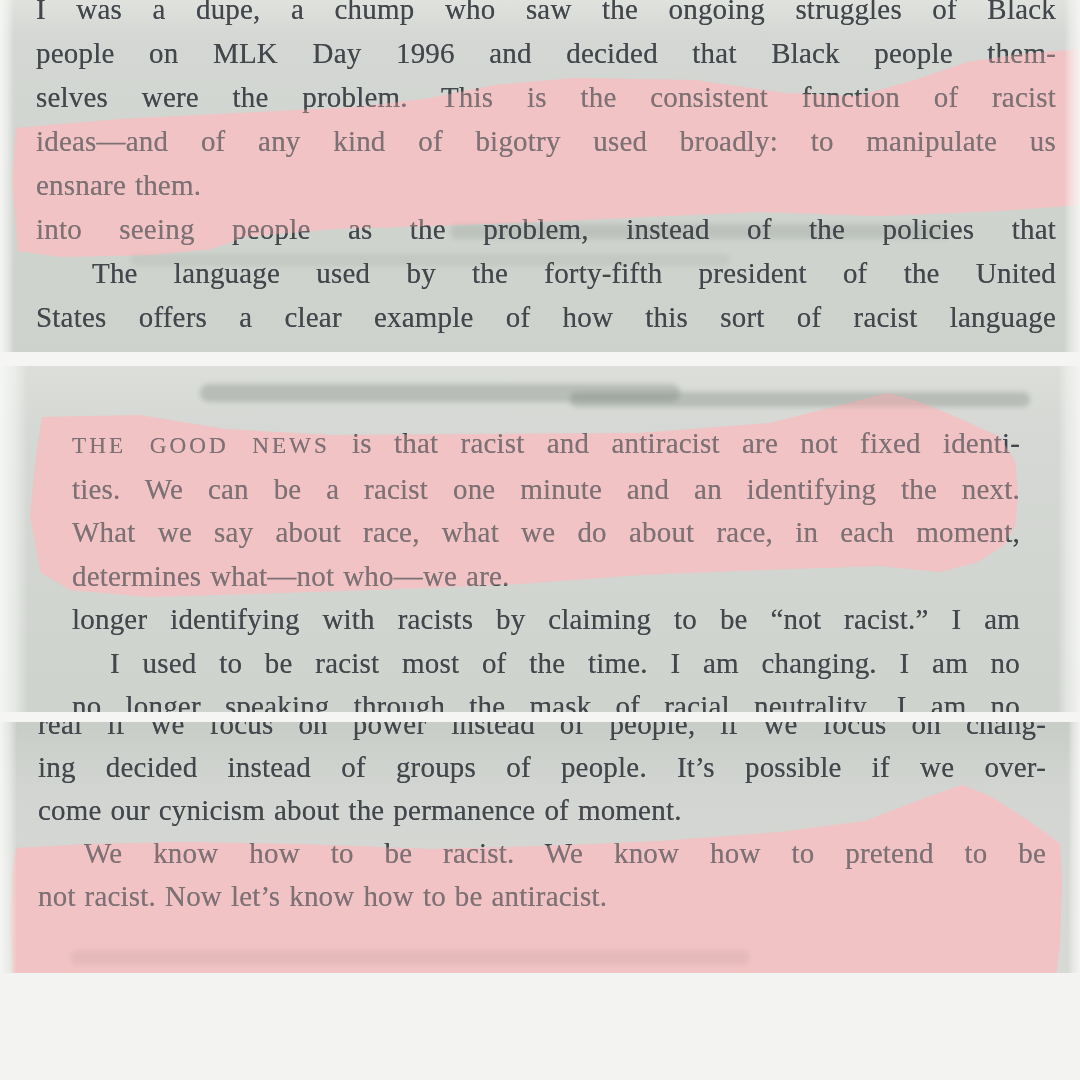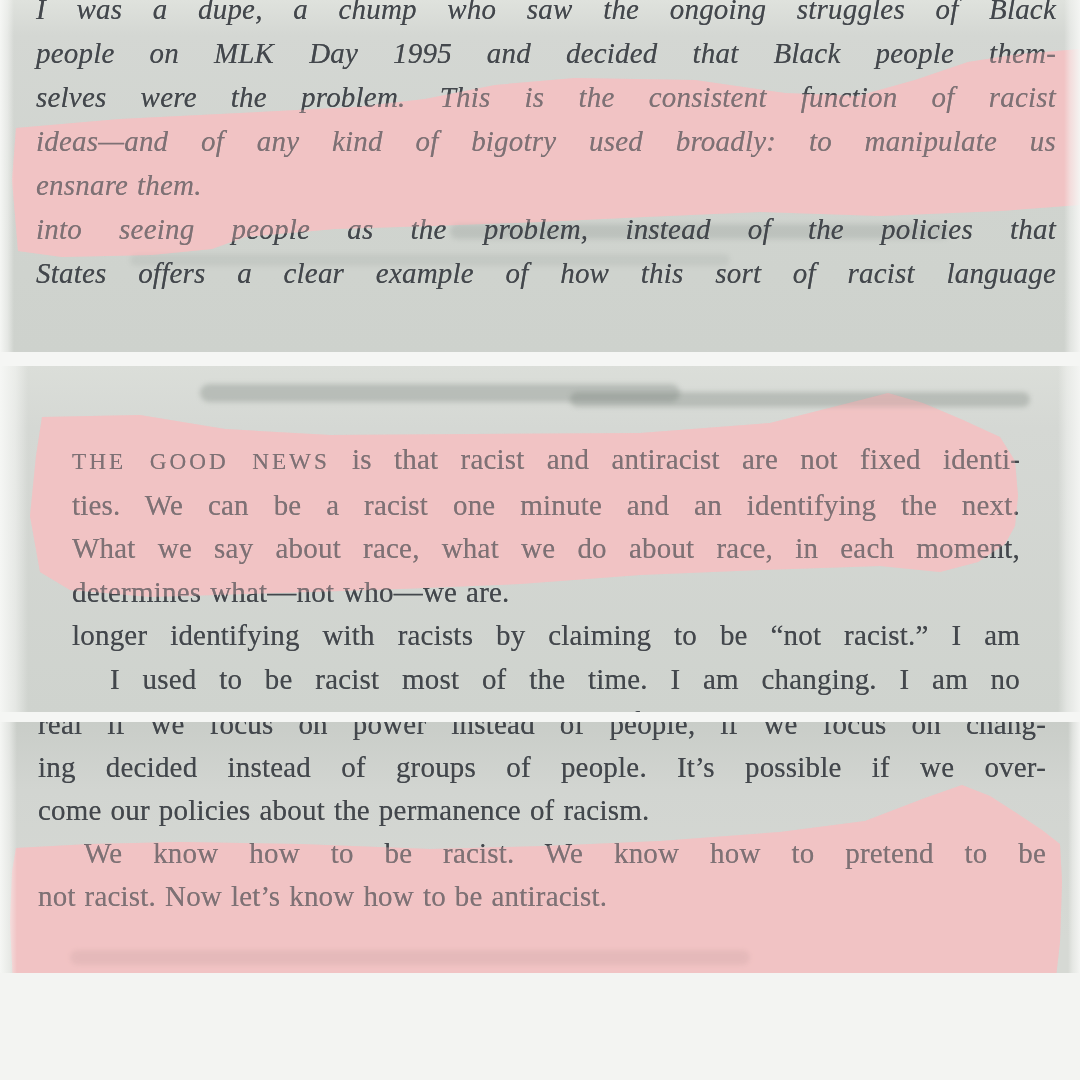--- a/index.html
+++ b/index.html
@@ -6,21 +6,21 @@
   body{
     width:1080px;height:1080px;overflow:hidden;
     background:#f3f4f2;
     font-family:"Liberation Serif","DejaVu Serif",serif;
     position:relative;
   }
   .collage{position:absolute;inset:0;}
   .panel{
     position:absolute;left:0;width:1080px;overflow:hidden;
   }
-  .panel-top{top:0;height:352px;background:linear-gradient(180deg,#dfe2dd 0%,#d4d7d3 10%,#d0d4cf 55%,#ced2cd 100%);font-style:italic;}
+  .panel-top{top:0;height:352px;background:linear-gradient(180deg,#dfe2dd 0%,#d4d7d3 10%,#d0d4cf 55%,#ced2cd 100%);}
   .panel-middle{top:366px;height:346px;background:linear-gradient(180deg,#dbded9 0%,#d5d8d4 18%,#cfd3ce 100%);}
   .panel-bottom{top:722px;height:272px;background:linear-gradient(180deg,#c9cdc8 0%,#d2d5d1 25%,#d6d9d4 80%,#d6d9d4 100%);}
   .gap{position:absolute;left:0;width:1080px;background:#f5f6f4;}
   .gap-1{top:352px;height:14px;}
   .gap-2{top:712px;height:10px;}
   .bottom-margin{position:absolute;left:0;bottom:0;width:1080px;height:21px;background:#f3f4f2;z-index:6;}
 
   
   .edge{position:absolute;top:0;bottom:0;z-index:5;pointer-events:none;}
   .edge-left{left:0;background:linear-gradient(90deg,rgba(247,248,246,.95) 0%,rgba(247,248,246,.55) 55%,rgba(247,248,246,0) 100%);}
@@ -42,21 +42,21 @@
   .panel-middle .blob,.panel-middle .tint{
     clip-path:polygon(42px 51px,140px 49px,225px 63px,330px 69px,640px 67px,770px 57px,833px 41px,888px 27px,923px 37px,963px 54px,1000px 71px,1015px 95px,1018px 130px,1015px 160px,1005px 178px,978px 196px,940px 206px,880px 200px,760px 204px,640px 209px,520px 218px,400px 223px,280px 227px,150px 231px,70px 224px,40px 206px,30px 150px,36px 90px);
   }
   .panel-bottom .blob,.panel-bottom .tint{
     clip-path:polygon(16px 126px,90px 122px,180px 120px,300px 122px,430px 127px,545px 124px,660px 119px,780px 110px,865px 99px,925px 76px,962px 63px,990px 74px,1018px 92px,1042px 108px,1060px 122px,1062px 160px,1060px 220px,1055px 264px,1000px 278px,900px 282px,780px 286px,640px 289px,500px 291px,360px 292px,220px 293px,100px 291px,30px 288px,14px 282px,10px 200px,12px 150px);
   }
 
   
   .text-col{position:absolute;z-index:3;color:#43474c;}
   .panel-top .text-col{left:36px;width:1020px;top:-13px;font-size:29px;line-height:44px;}
-  .panel-middle .text-col{left:72px;width:948px;top:56px;font-size:29px;line-height:43.5px;margin-top:16px;}
+  .panel-middle .text-col{left:72px;width:948px;top:56px;font-size:29px;line-height:43.5px;}
   .panel-bottom .text-col{left:38px;width:1008px;top:-19px;font-size:29px;line-height:43px;}
   .line{
     text-align:justify;text-align-last:justify;
     word-spacing:1.5px;letter-spacing:.2px;
     text-shadow:0 0 .6px rgba(60,64,70,.7);
   }
   .rag{text-align-last:left;}
   .ind{text-indent:46px;}
   .panel-top .ind{text-indent:56px;}
   .panel-middle .ind{text-indent:38px;}
@@ -72,25 +72,26 @@
 <body>
 
 <div class="collage">
 
   <div class="panel panel-top">
     <div class="blob"></div>
     <div class="smudge sm-gray" style="left:450px;top:224px;width:500px;height:15px;"></div>
     <div class="smudge sm-gray" style="left:130px;top:254px;width:600px;height:12px;opacity:.6;"></div>
     <div class="text-col">
         <div class="line">I was a dupe, a chump who saw the ongoing struggles of Black</div>
-        <div class="line">people on MLK Day 1995 and decided that Black people them-</div>
+        <div class="line">people on MLK Day 1996 and decided that Black people them-</div>
         <div class="line">selves were the problem. This is the consistent function of racist</div>
         <div class="line">ideas—and of any kind of bigotry used broadly: to manipulate us</div>
         <div class="line rag">ensnare them.</div>
         <div class="line">into seeing people as the problem, instead of the policies that</div>
+        <div class="line ind">The language used by the forty-fifth president of the United</div>
         <div class="line">States offers a clear example of how this sort of racist language</div>
       </div>
     <div class="tint"></div>
     <div class="edge edge-left"></div>
     <div class="edge edge-right"></div>
   </div>
 
   <div class="gap gap-1"></div>
 
   <div class="panel panel-middle">
@@ -115,21 +116,21 @@
 
   <div class="panel panel-bottom">
     <div class="blob"></div>
     <div class="smudge sm-pink" style="left:70px;top:228px;width:680px;height:15px;z-index:2;"></div>
     <div class="smudge sm-pink" style="left:300px;top:257px;width:520px;height:13px;z-index:2;"></div>
     <div class="smudge sm-gray" style="left:40px;top:302px;width:760px;height:13px;"></div>
     <div class="smudge sm-gray" style="left:860px;top:304px;width:170px;height:11px;"></div>
     <div class="text-col">
         <div class="line">real if we focus on power instead of people, if we focus on chang-</div>
         <div class="line">ing decided instead of groups of people. It’s possible if we over-</div>
-        <div class="line rag">come our policies about the permanence of racism.</div>
+        <div class="line rag">come our cynicism about the permanence of moment.</div>
         <div class="line ind">We know how to be racist. We know how to pretend to be</div>
         <div class="line rag">not racist. Now let’s know how to be antiracist.</div>
       </div>
     <div class="tint"></div>
     <div class="edge edge-left"></div>
     <div class="edge edge-right"></div>
     <div class="bottom-margin"></div>
   </div>
 
 </div>

